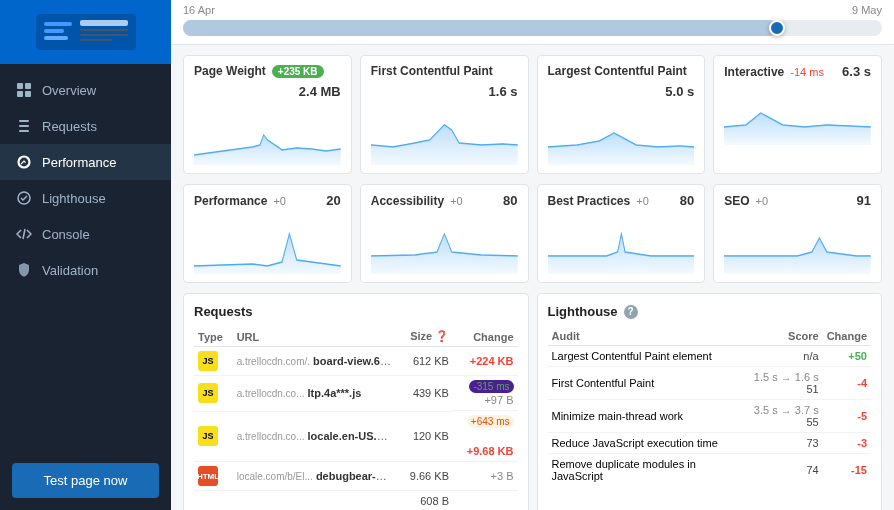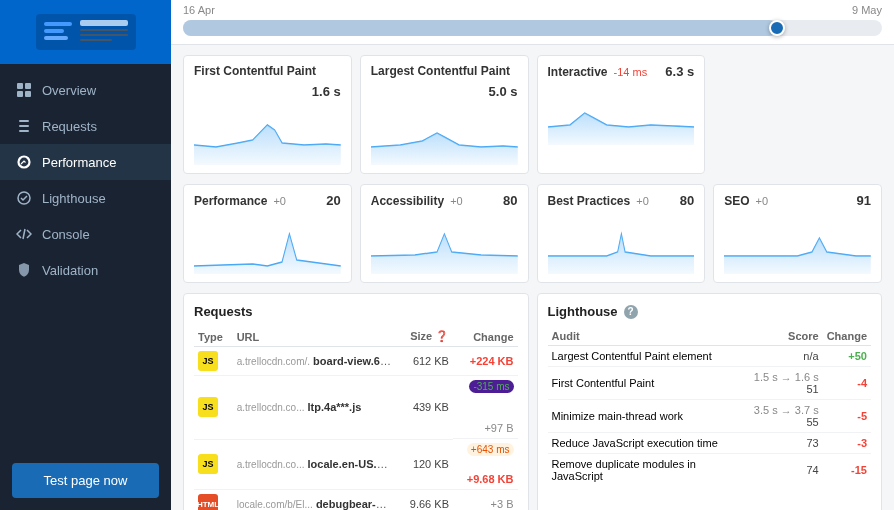--- a/index.html
+++ b/index.html
@@ -150,20 +150,39 @@
     <div class="timeline-track">
       <div class="timeline-fill"></div>
       <div class="timeline-thumb"></div>
     </div>
   </div>
 
   <div class="scroll-area">
 
     <div class="metrics-grid">
 
+      <div class="metric-card">
+        <div class="metric-header">
+          <span class="metric-title">Page Weight</span>
+          <span class="metric-badge-green">+235 KB</span>
+          <span class="metric-value">2.4 MB</span>
+        </div>
+        <div class="metric-chart">
+          <svg class="chart-area" viewBox="0 0 200 60" preserveAspectRatio="none">
+            <defs>
+                <linearGradient id="g1" x1="0" y1="0" x2="0" y2="1">
+                  <stop offset="0%" stop-color="#90caf9" stop-opacity="0.6"></stop>
+                  <stop offset="100%" stop-color="#90caf9" stop-opacity="0.1"></stop>
+                </linearGradient>
+              </defs>
+            <path d="M0,50 L20,48 L40,46 L60,44 L80,42 L90,40 L95,30 L100,35 L120,45 L140,43 L160,44 L180,46 L200,44" fill="none" stroke="#42a5f5" stroke-width="1.5"></path>
+            <path d="M0,50 L20,48 L40,46 L60,44 L80,42 L90,40 L95,30 L100,35 L120,45 L140,43 L160,44 L180,46 L200,44 L200,60 L0,60Z" fill="url(#g1)"></path>
+          </svg>
+        </div>
+      </div>
 
       <div class="metric-card">
         <div class="metric-header">
           <span class="metric-title">First Contentful Paint</span>
           <span class="metric-value">1.6 s</span>
         </div>
         <div class="metric-chart">
           <svg class="chart-area" viewBox="0 0 200 60" preserveAspectRatio="none">
             <defs>
                 <linearGradient id="g2" x1="0" y1="0" x2="0" y2="1">
@@ -325,21 +344,21 @@
               <td style="text-align:right;"><span class="change-pos">+224 KB</span></td>
             </tr>
             <tr>
               <td>
                   <div class="type-badge type-js">JS</div>
                 </td>
               <td class="url-cell"><span style="color:#999;font-size:10px;">a.trellocdn.co...</span> <span class="url-main">ltp.4a***.js</span></td>
               <td class="size-cell">439 KB</td>
               <td style="text-align:right; display:flex; flex-direction:column; align-items:flex-end; gap:1px;">
                 <span class="change-ms-neg">-315 ms</span>
-                <span style="color:#888;margin-top:28px;">+97 B</span>
+                <span style="color:#888;">+97 B</span>
               </td>
             </tr>
             <tr>
               <td>
                   <div class="type-badge type-js">JS</div>
                 </td>
               <td class="url-cell"><span style="color:#999;font-size:10px;">a.trellocdn.co...</span> <span class="url-main">locale.en-US.a0...</span></td>
               <td class="size-cell">120 KB</td>
               <td style="text-align:right;">
                 <div style="display:flex;flex-direction:column;align-items:flex-end;gap:17px;">

